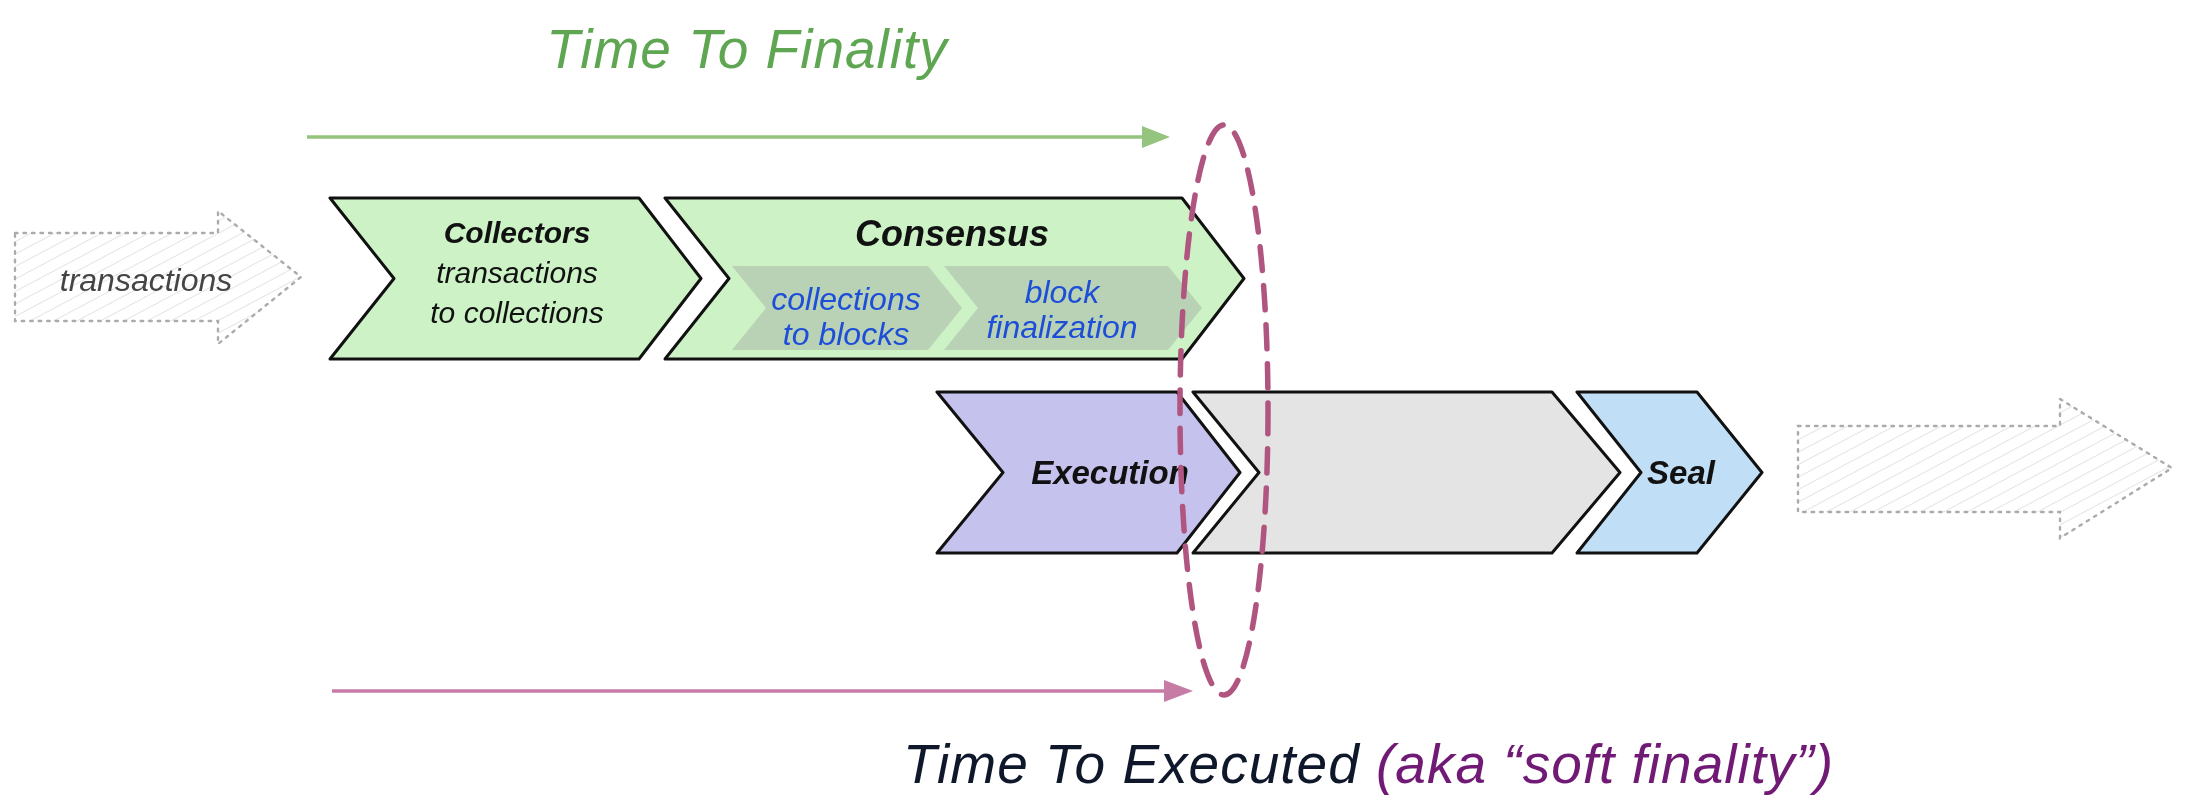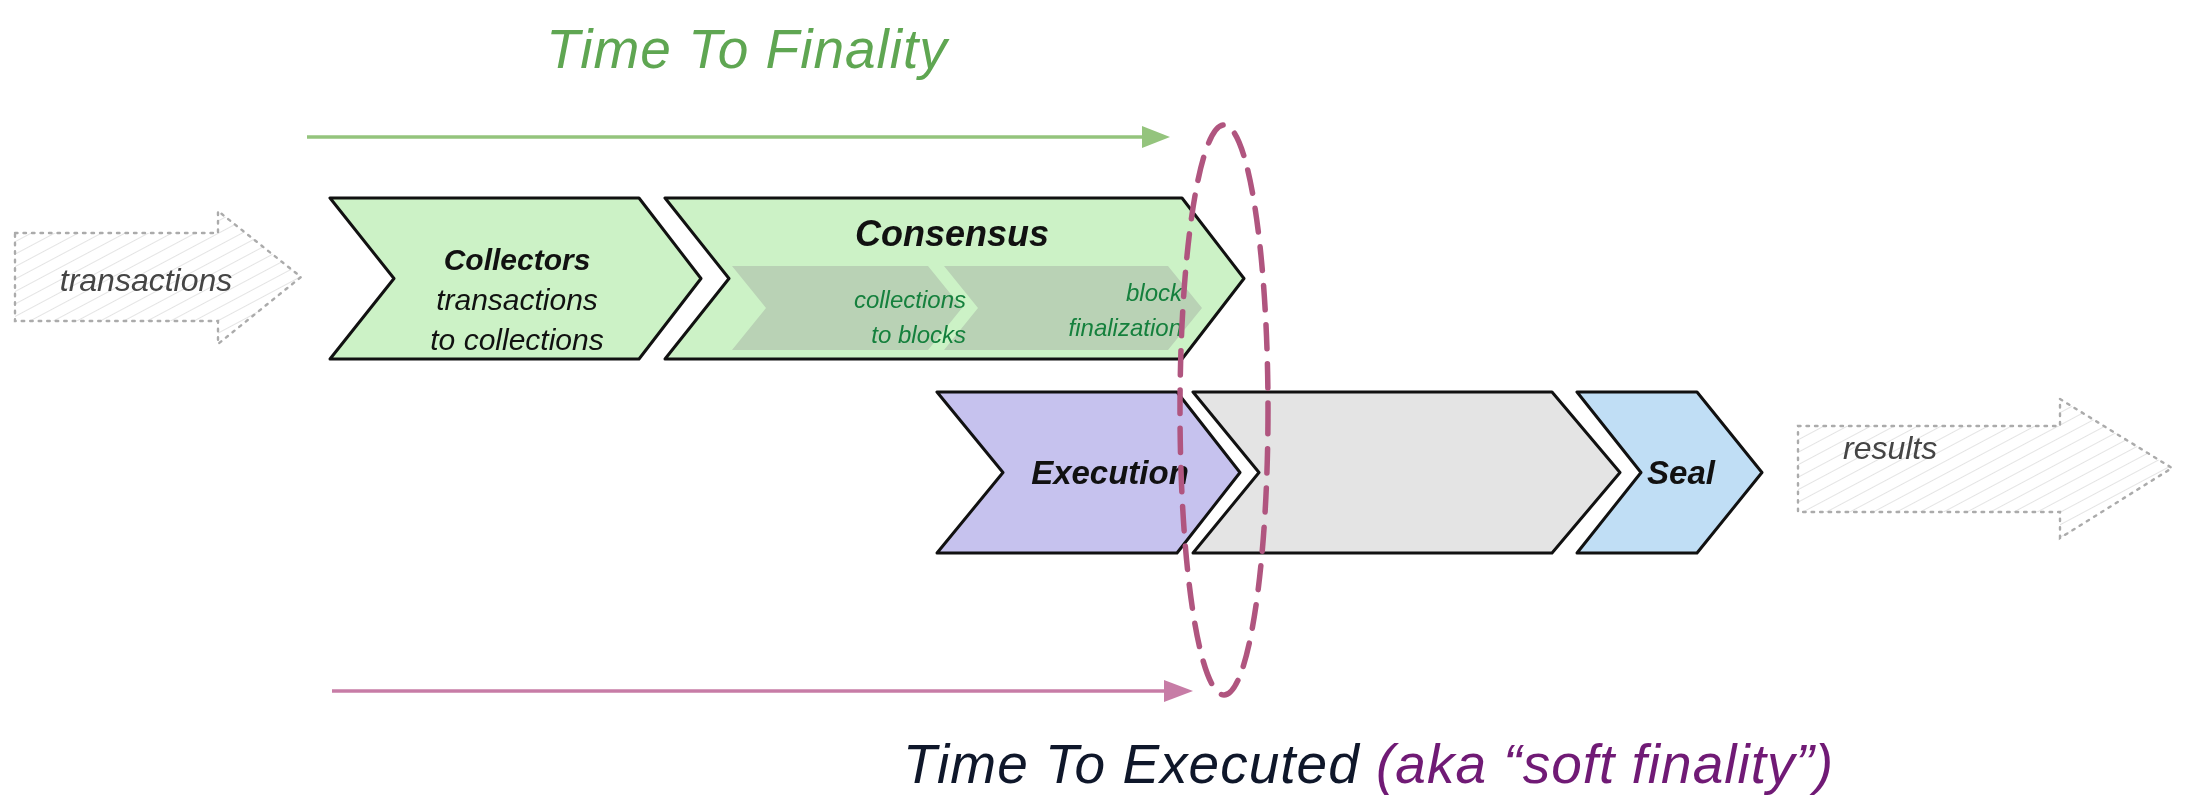--- a/index.html
+++ b/index.html
@@ -10,21 +10,21 @@
     font-family:"Liberation Sans", sans-serif;
     overflow:hidden;
     font-style:italic;
   }
   #shapes,#overlay{position:absolute;left:0;top:0;}
   #overlay{pointer-events:none;}
   .txt{position:absolute;color:#111;text-align:center;}
   .chev-3line{font-size:30px;line-height:40px;}
   .chev-3line .b{font-weight:700;}
   .consensus-title{font-size:36px;line-height:36px;font-weight:700;}
-  .sub-2line{font-size:24px;line-height:35px;color:#15803d;text-align:right;}
+  .sub-2line{font-size:32px;line-height:35px;color:#1d4ed8;}
   .stage-label{font-size:33px;line-height:40px;font-weight:700;}
   .sketch-label{font-size:32px;line-height:41px;color:#454545;}
   .sketch-label.left-align{text-align:left;}
   .big-title{font-size:55px;line-height:62px;letter-spacing:1px;white-space:nowrap;}
   .title-green{color:#5fa652;}
   .title-magenta{color:#0f172a;}
   .title-suffix{color:#701a75;}
 </style>
 </head>
 <body>
@@ -57,21 +57,21 @@
     <polygon points="1142,126 1170,137 1142,148" fill="#94c47d"></polygon>
 
     <line x1="332" y1="691" x2="1168" y2="691" stroke-width="3.5" stroke="#c77ca6"></line>
     <polygon points="1164,680 1193,691 1164,702" fill="#c77ca6"></polygon>
   </svg>
 
   <div class="txt big-title title-green" style="left:447px;top:18px;width:600px;">Time To Finality</div>
 
   <div class="txt sketch-label" style="left:26px;top:260px;width:240px;">transactions</div>
 
-  <div class="txt chev-3line" style="left:367px;top:213px;width:300px;margin-top:27px;">
+  <div class="txt chev-3line" style="left:367px;top:213px;width:300px;">
     <div class="b">Collectors</div>
     <div>transactions</div>
     <div>to collections</div>
   </div>
 
   <div class="txt consensus-title" style="left:802px;top:216px;width:300px;">Consensus</div>
 
   <div class="txt sub-2line" style="left:726px;top:282px;width:240px;">
     <div>collections</div>
     <div>to blocks</div>
@@ -81,21 +81,20 @@
     <div>block</div>
     <div>finalization</div>
   </div>
 
   <div class="txt stage-label" style="left:985px;top:453px;width:250px;">Execution</div>
 
 
   <div class="txt stage-label" style="left:1606px;top:453px;width:150px;">Seal</div>
 
   <div class="txt sketch-label left-align" style="left:1843px;top:428px;width:230px;">
-    <div>results</div>
   </div>
 
   <div class="txt big-title" style="left:903px;top:733px;text-align:left;">
     <span class="title-magenta">Time To Executed</span><span class="title-suffix"> (aka “soft finality”)</span>
   </div>
 
   <svg id="overlay" width="2194" height="806" viewBox="0 0 2194 806">
     <ellipse cx="1224" cy="410" rx="44" ry="285" fill="none" stroke-width="5.5" stroke-dasharray="24 15" stroke-linecap="round" stroke="#b0557f"></ellipse>
   </svg>
 

